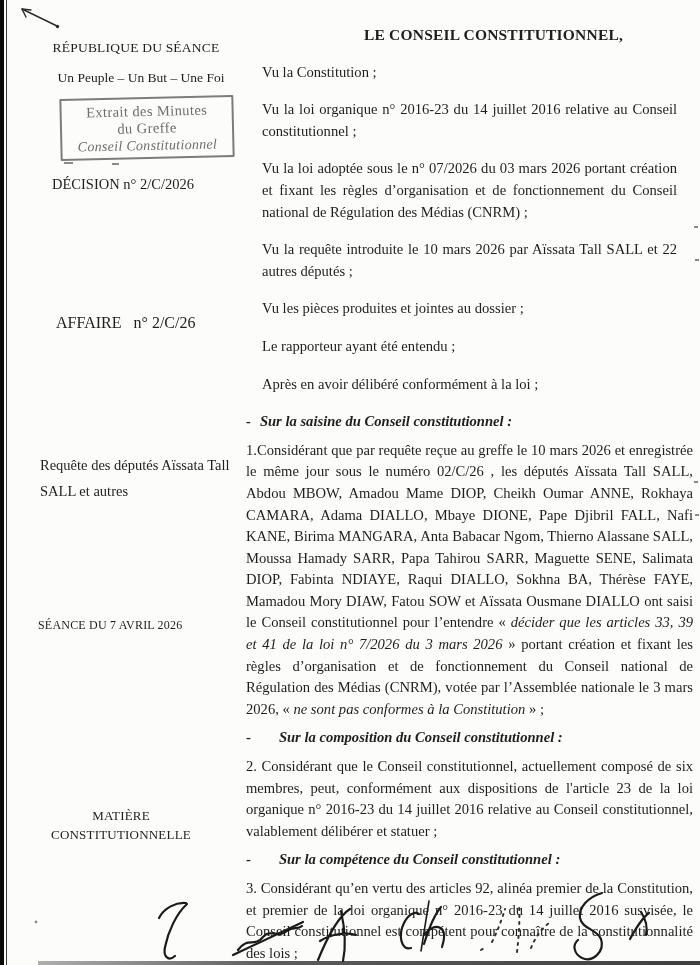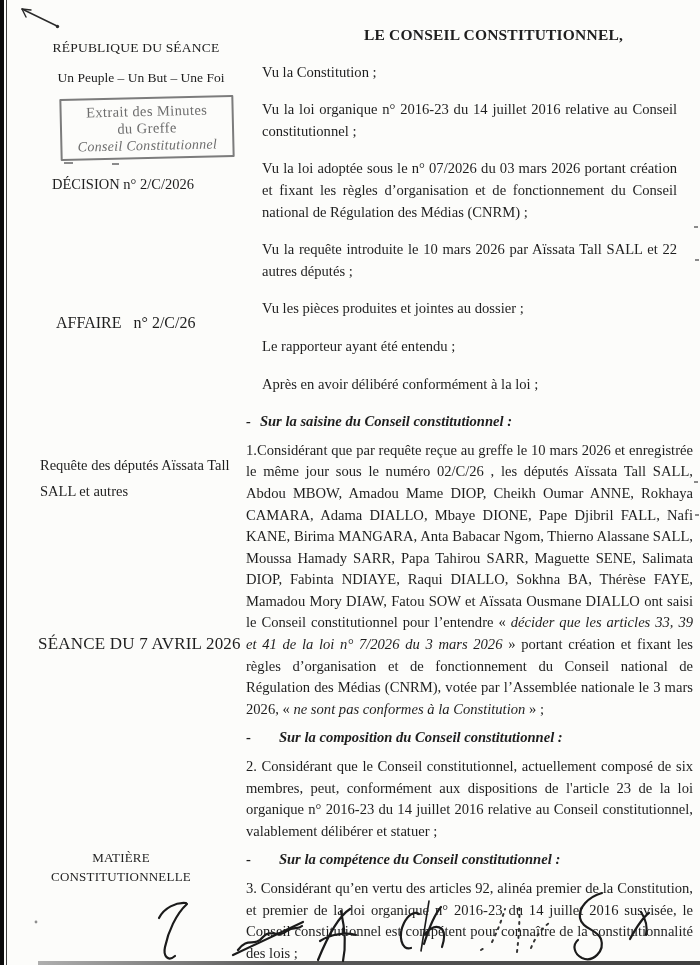--- a/index.html
+++ b/index.html
@@ -24,22 +24,22 @@
   .motto    { position:absolute; left:35px; top:70px; width:212px; text-align:center; font-size:13.5px; }
   .stamp    { position:absolute; left:60px; top:97px; width:174px; padding:4px 2px 2px;
               border:2px solid #7c7c7c; border-radius:1px; text-align:center;
               color:#6e6e6e; transform:rotate(-1.3deg); background:rgba(255,255,255,.0); }
   .stamp .s1, .stamp .s2 { font-size:14.5px; line-height:17px; letter-spacing:.4px; }
   .stamp .s3 { font-size:14px; line-height:18px; font-style:italic; letter-spacing:.3px; }
   .stamp-tick { position:absolute; background:#8b8b8b; height:2px; }
   .decision { position:absolute; left:52px; top:176px; font-size:14.5px; white-space:pre; }
   .affaire  { position:absolute; left:56px; top:314px; font-size:16px; white-space:pre; }
   .requete  { position:absolute; left:40px; top:452px; width:198px; font-size:14.5px; line-height:26px; }
-  .seance   { position:absolute; left:38px; top:618px; font-size:17px; letter-spacing:.2px; white-space:pre;margin-top:16px; }
-  .matiere  { position:absolute; left:30px; top:848px; width:182px; text-align:center;
+  .seance   { position:absolute; left:38px; top:618px; font-size:12px; letter-spacing:.2px; white-space:pre; }
+  .matiere  { position:absolute; left:30px; top:806px; width:182px; text-align:center;
               font-size:13px; line-height:19px; letter-spacing:.2px; }
 
   
   .right-col { position:absolute; left:246px; top:24px; width:447px;
                font-size:14.6px; line-height:21.6px; }
   .cc-title  { margin:0 0 13px 0; padding-left:48px; text-align:center;
                font-weight:bold; font-size:15.5px; letter-spacing:.2px; }
   .visa      { margin:16px; text-align:justify; }
   .sec-head  { display:flex; margin:7px 0 7px; font-weight:bold; font-style:italic; }
   .sec-head .dash  { flex:0 0 auto; font-style:normal; }

